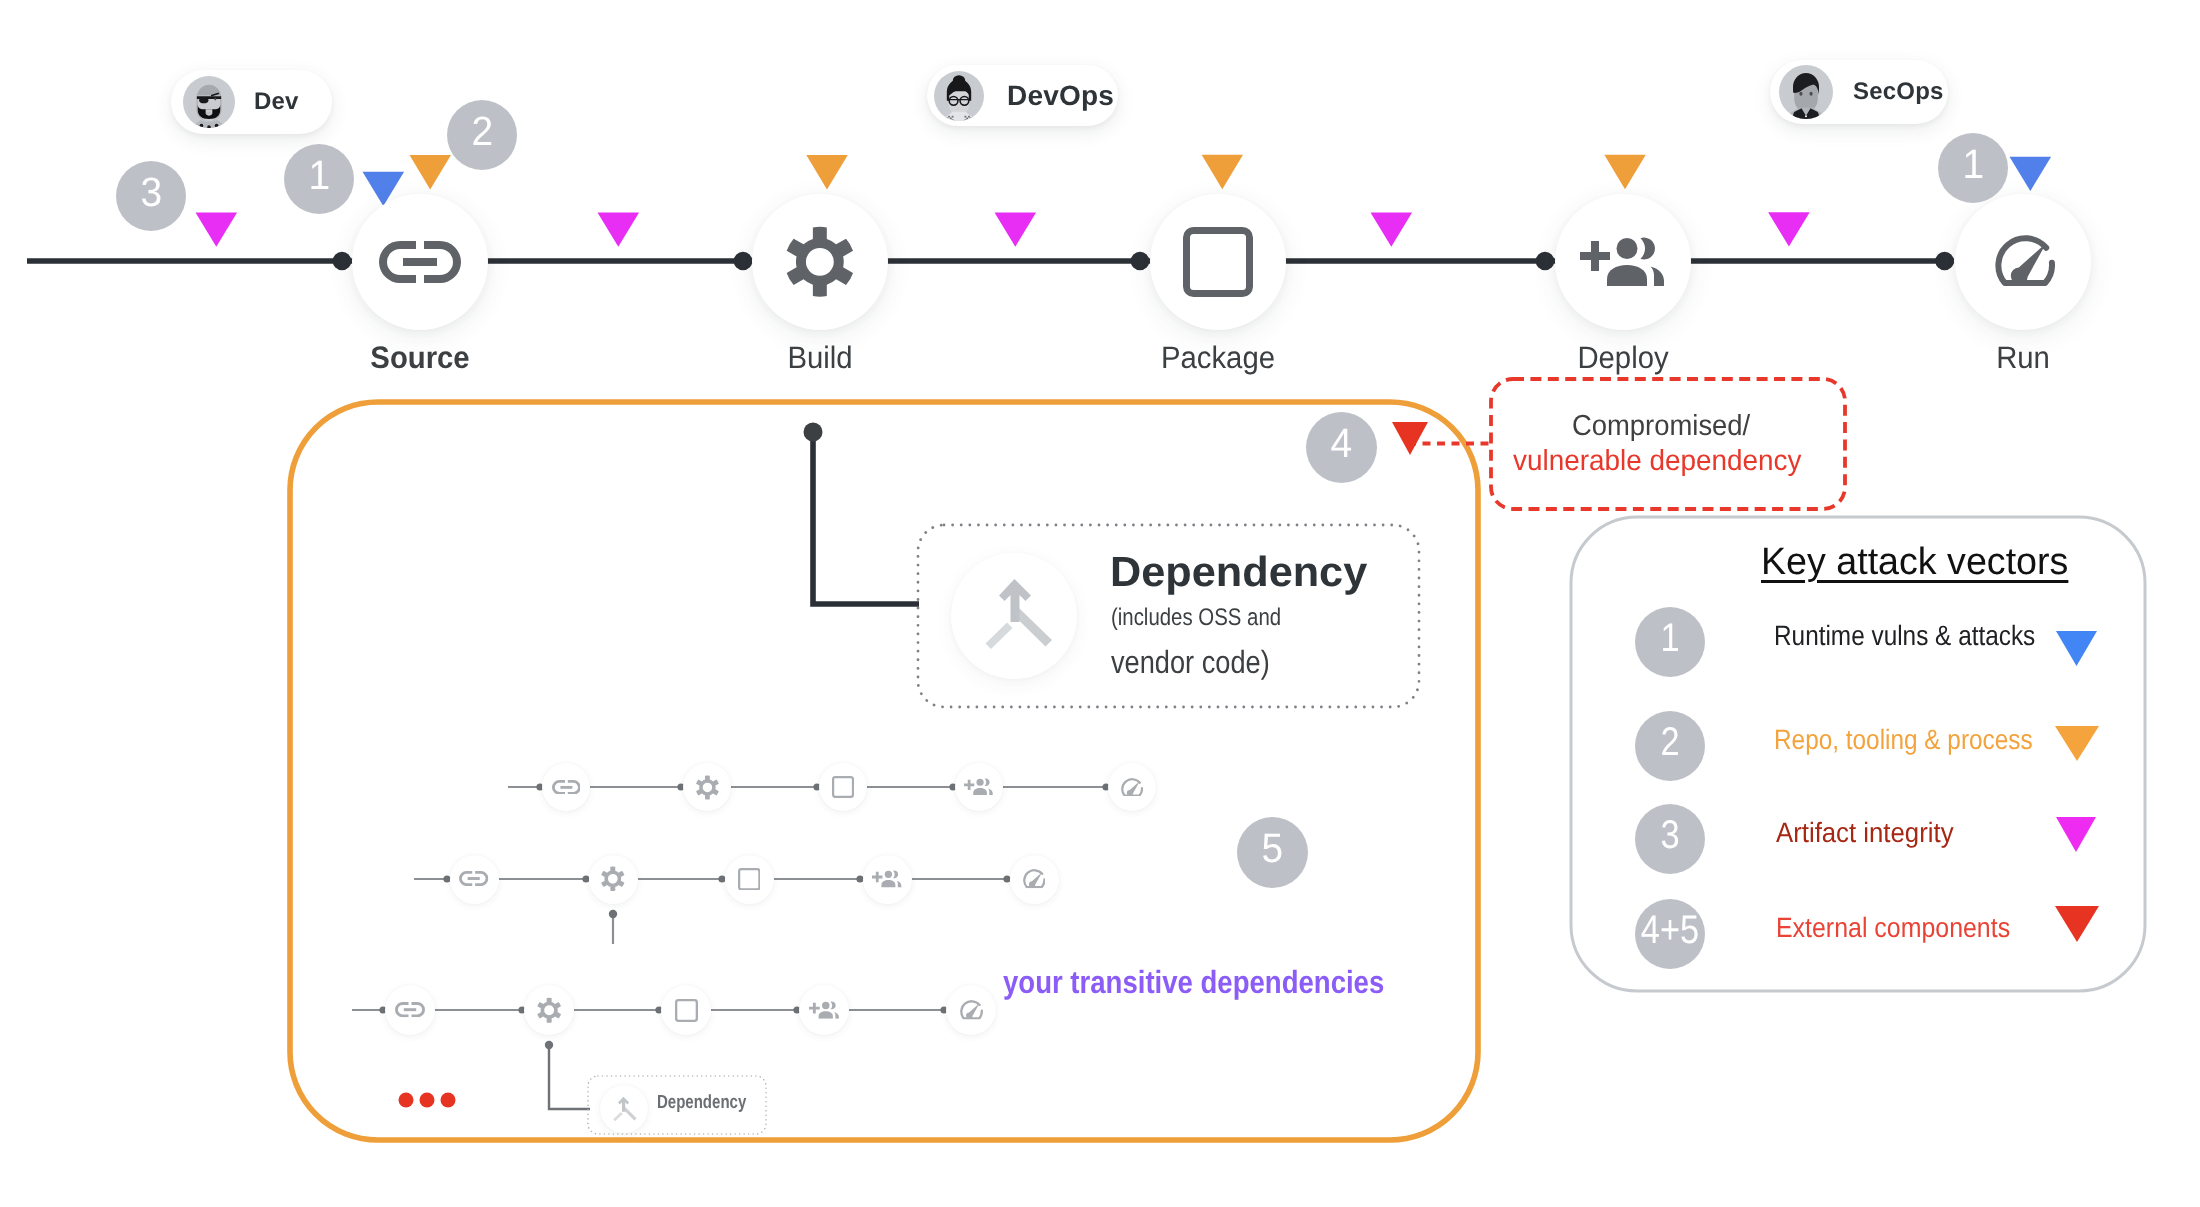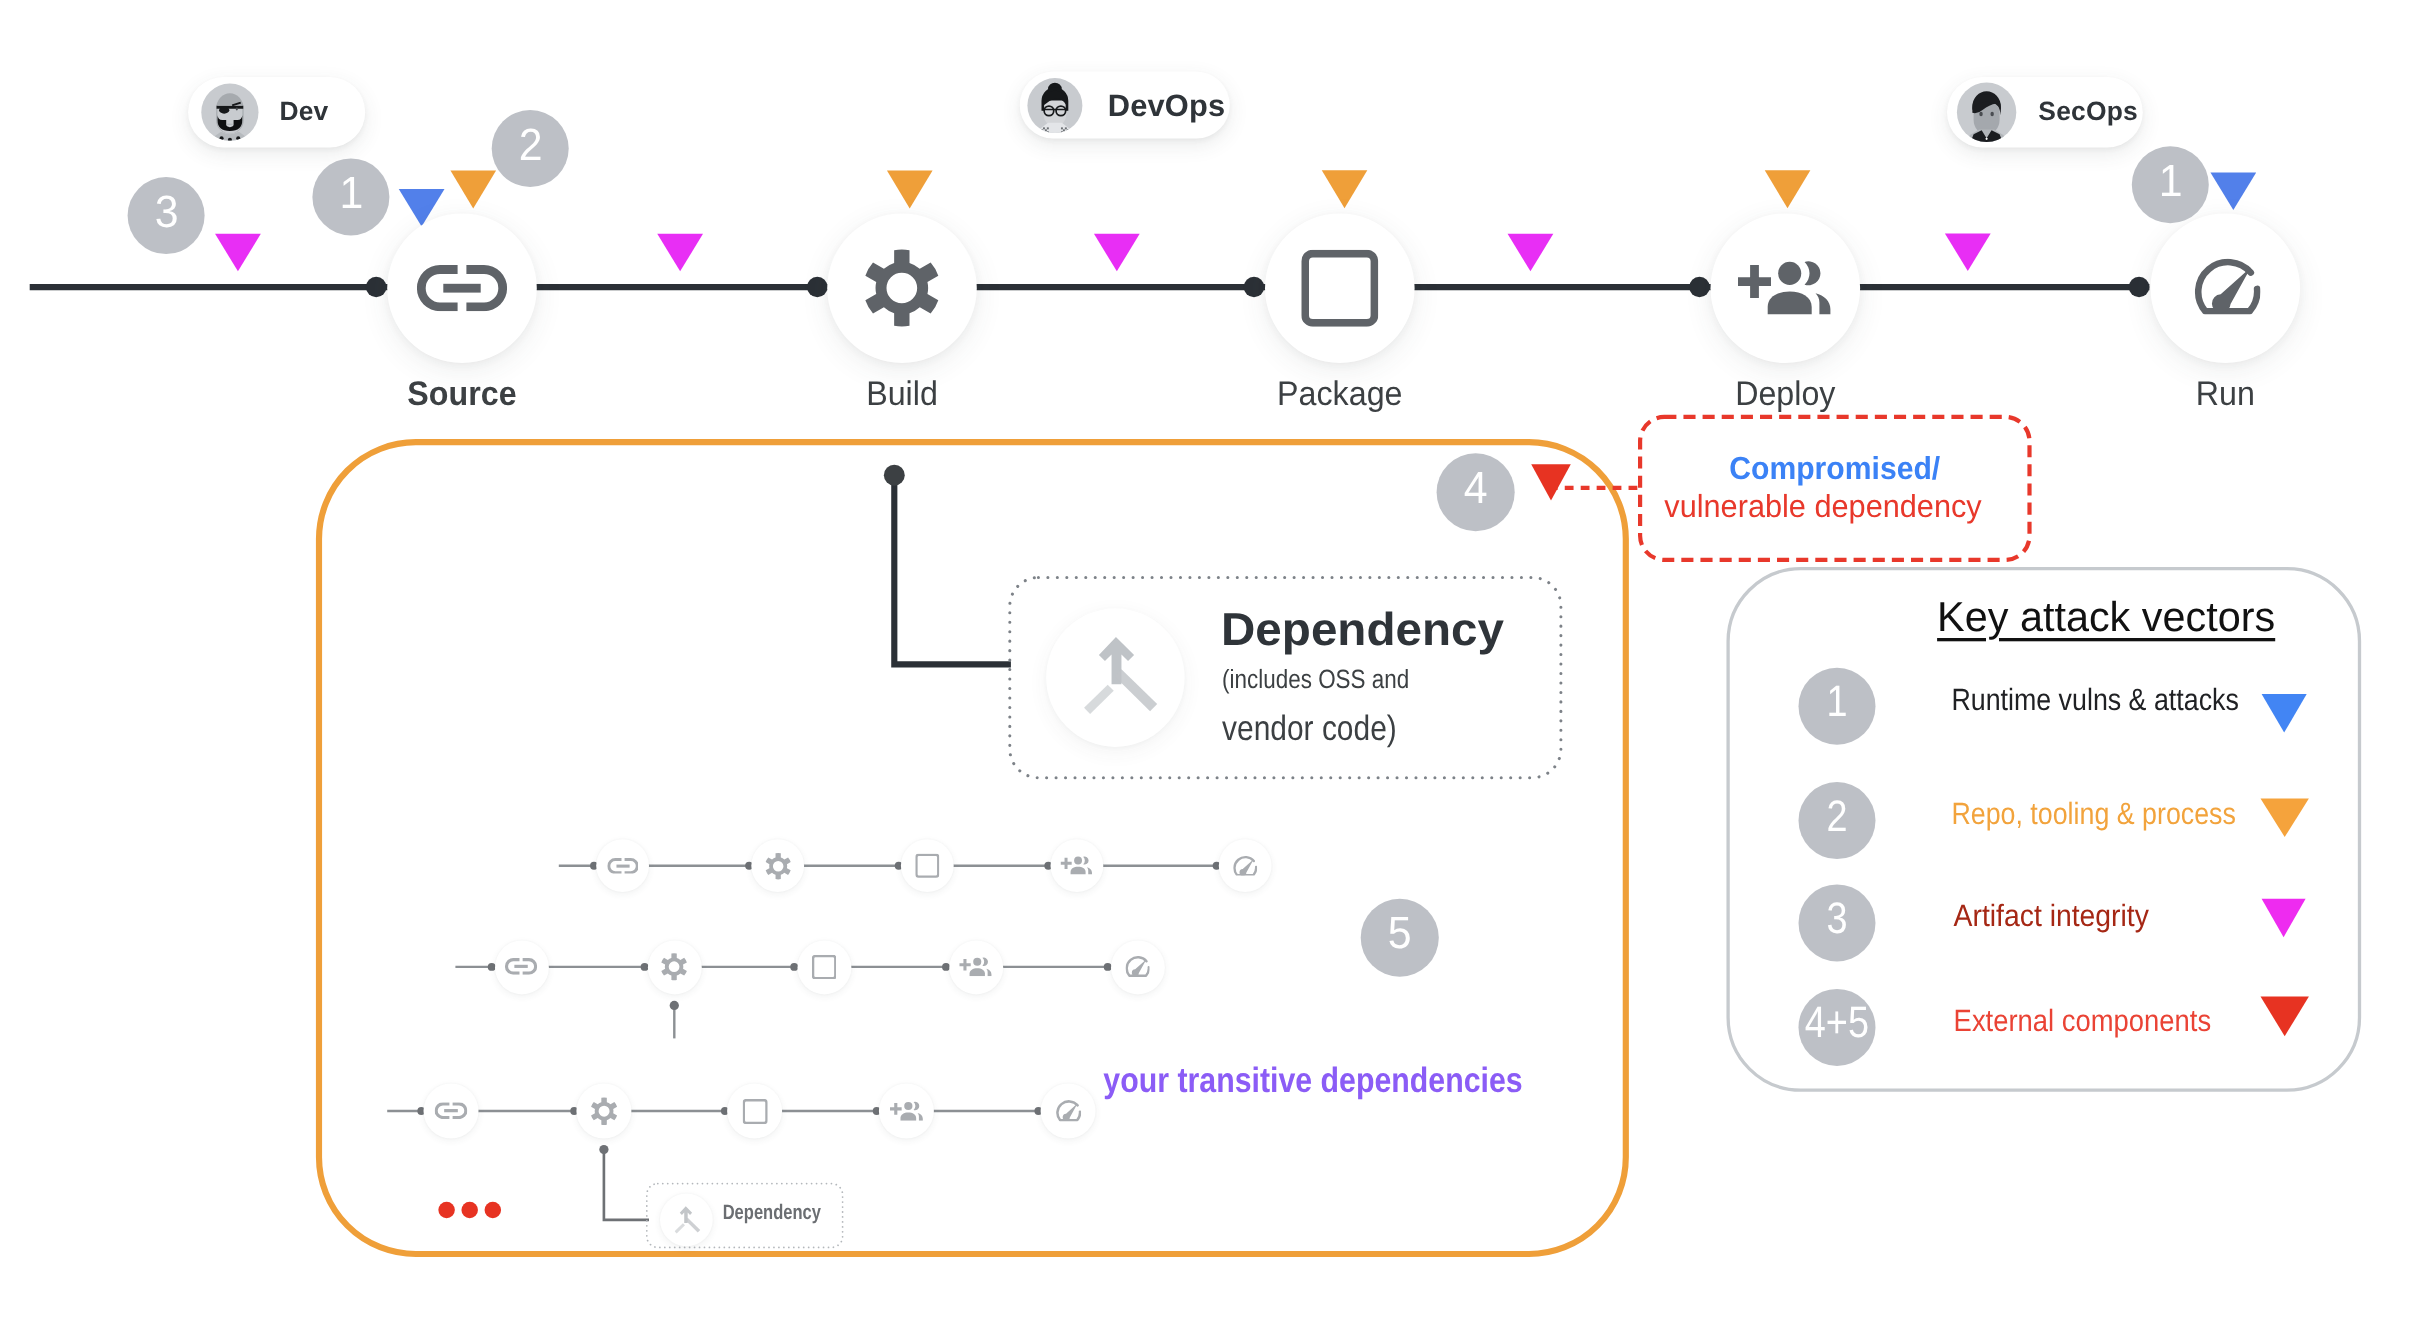--- a/index.html
+++ b/index.html
@@ -337,21 +337,21 @@
               <rect x="34.4" y="44.7" width="1.7" height="1.7"></rect>
           <rect x="29.3" y="46.4" width="1.7" height="1.7"></rect>
               <rect x="32.7" y="46.4" width="1.7" height="1.7"></rect>
         </g>
       </g>
     </svg>
   </span>
   <span class="nm" style="font-size:28px;margin-left:23px;">DevOps</span>
 </div>
 
-<div class="chip" style="left:1770px;top:70px;width:178px;height:64px;padding:0 0 0 9px;box-sizing:border-box;">
+<div class="chip" style="left:1770px;top:60px;width:178px;height:64px;padding:0 0 0 9px;box-sizing:border-box;">
   <span class="av" style="width:54px;height:54px;">
     <svg viewBox="0 0 48 48" width="54" height="54">
       <g>
         <path d="M13.5 23 a10.5 13.5 0 0 1 21 0 v7 a10.5 12 0 0 1 -21 0 Z" fill="#a4a8ad"></path>
         <path d="M12.5 24.5 v-5 a11.5 12.5 0 0 1 23 0 v7 q-1 -6.5 -3.5 -9.5 q-6 1 -11 5 q-4.5 3.8 -8.5 2.5 Z" fill="#1b1d20"></path>
         <path d="M12.5 20.5 a11.5 11 0 0 1 23 0 v2 q-3 -7 -11.5 -7 q-8.5 0 -11.5 7 Z" fill="#1b1d20"></path>
         <ellipse cx="19.5" cy="25.5" rx="1.4" ry="1.8" fill="#4a4d52"></ellipse>
         <ellipse cx="28.5" cy="25.5" rx="1.4" ry="1.8" fill="#4a4d52"></ellipse>
         <path d="M18 38 h12 l7.5 4.5 2 5.5 h-31 l2 -5.5 Z" fill="#b2b6ba"></path>
         <path d="M20 38.5 l4 6.5 4 -6.5 l6.5 3.3 3 7.7 h-27 l3 -7.7 Z" fill="#1b1d20"></path>
@@ -387,21 +387,21 @@
 </div>
 <div class="txt" style="left:1110px;top:548px;color:#2f3439;font-size:42px;font-weight:700;"><span class="cond" style="transform:scaleX(1.03)">Dependency</span></div>
 <div class="txt" style="left:1111px;top:604px;color:#3c4043;font-size:24px;"><span class="cond" style="transform:scaleX(.85)">(includes OSS and</span></div>
 <div class="txt" style="left:1111px;top:644px;color:#3c4043;font-size:32px;"><span class="cond" style="transform:scaleX(.85)">vendor code)</span></div>
 
 <div class="txt" style="left:1003px;top:964px;color:#8b5cf6;font-size:32px;font-weight:700;"><span class="cond" style="transform:scaleX(.861)">your transitive dependencies</span></div>
 
 <div class="badge" style="left:1306px;top:412px;width:71px;height:71px;font-size:41px;">
       <span class="condc" style="transform:scaleX(.95)">4</span>
     </div>
-<div class="txt" style="left:1572px;top:410px;color:#3b82f6;font-size:29px;font-weight:700;"><span class="cond" style="transform:scaleX(.945)">Compromised/</span></div>
+<div class="txt" style="left:1572px;top:410px;color:#404040;font-size:29px;font-weight:400;"><span class="cond" style="transform:scaleX(.945)">Compromised/</span></div>
 <div class="txt" style="left:1513px;top:445px;color:#e8382b;font-size:29px;font-weight:400;"><span class="cond" style="transform:scaleX(.962)">vulnerable dependency</span></div>
 
 <div class="txt" style="left:1761px;top:541px;color:#111;font-size:38px;"><span class="cond" style="transform:scaleX(.99);text-decoration:underline;text-underline-offset:6px;
      text-decoration-thickness:2.6px;">Key attack vectors</span></div>
 
 <div class="badge" style="left:1635px;top:607px;width:70px;height:70px;font-size:40px;">
       <span class="condc" style="transform:scaleX(.86)">1</span>
     </div>
 <div class="txt" style="left:1774px;top:620px;color:#202124;font-size:28px;"><span class="cond" style="transform:scaleX(.87)">Runtime vulns &amp; attacks</span></div>
 

